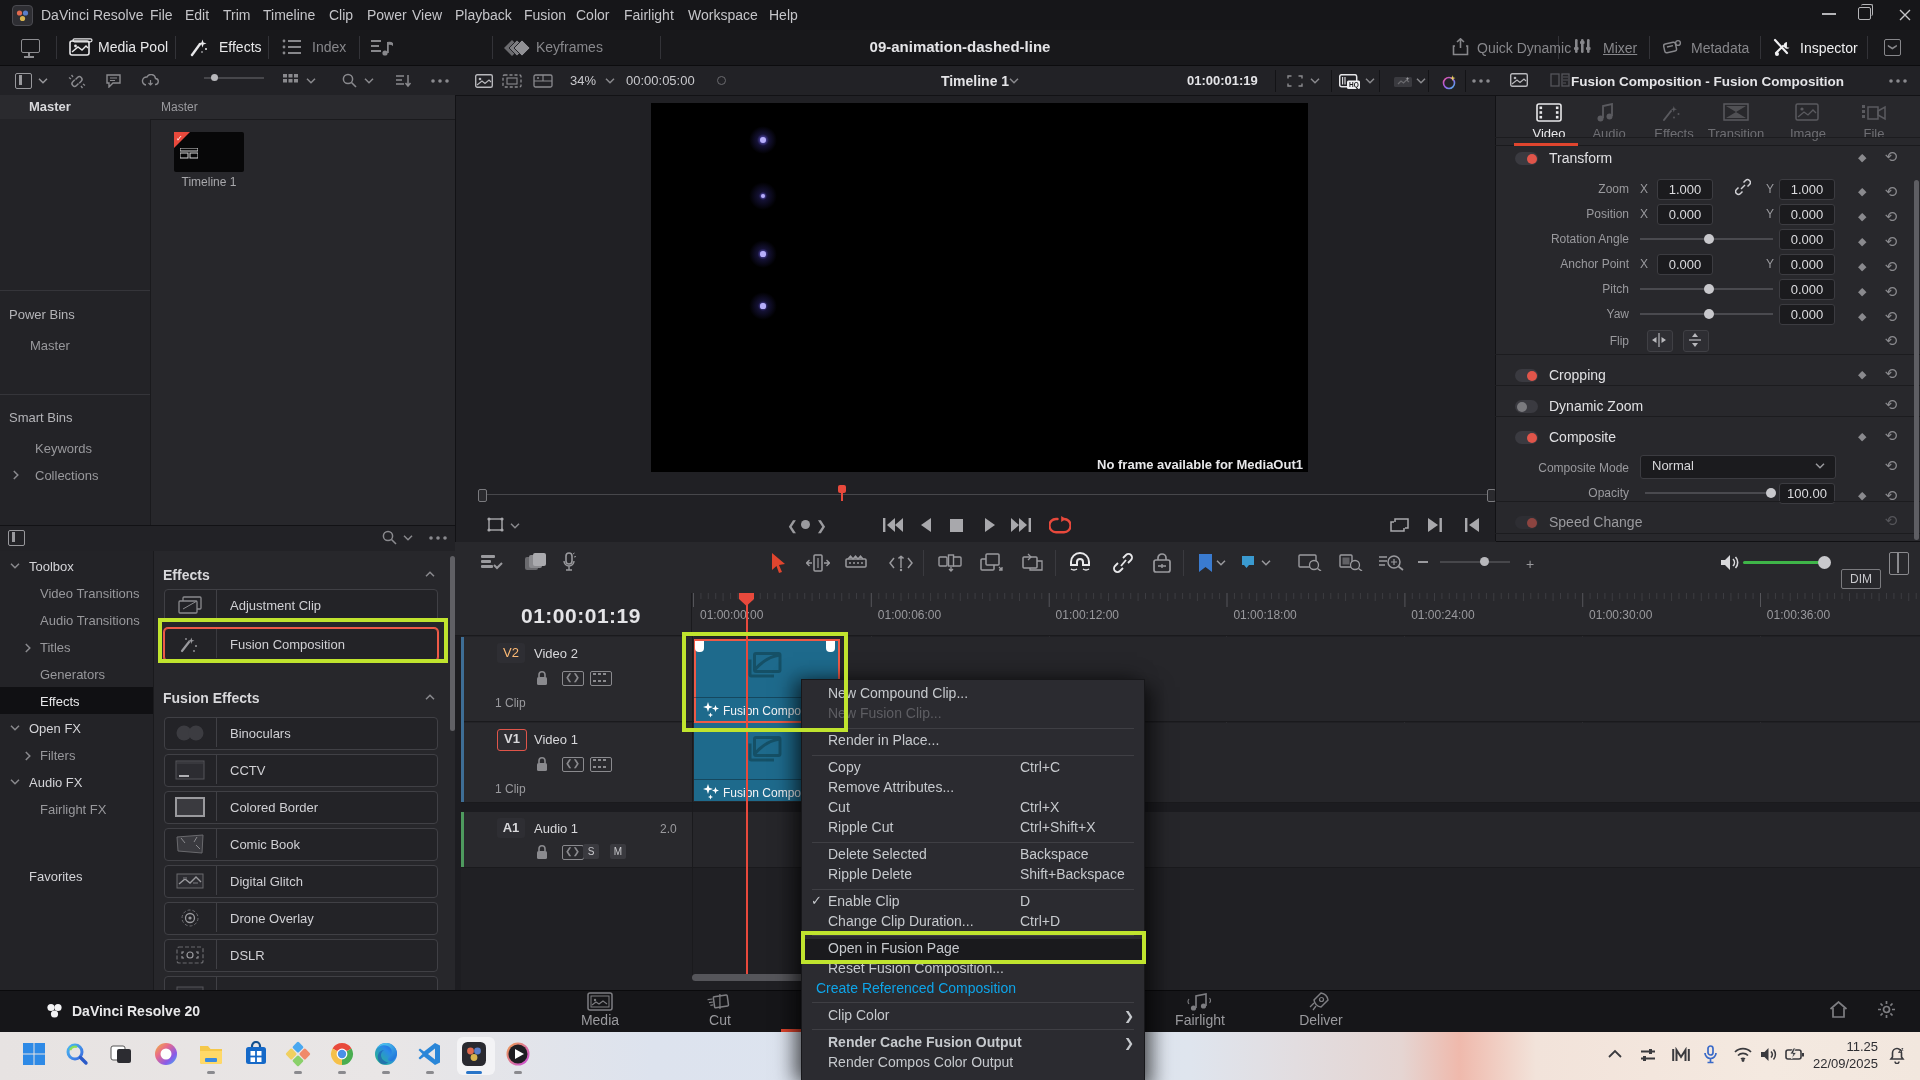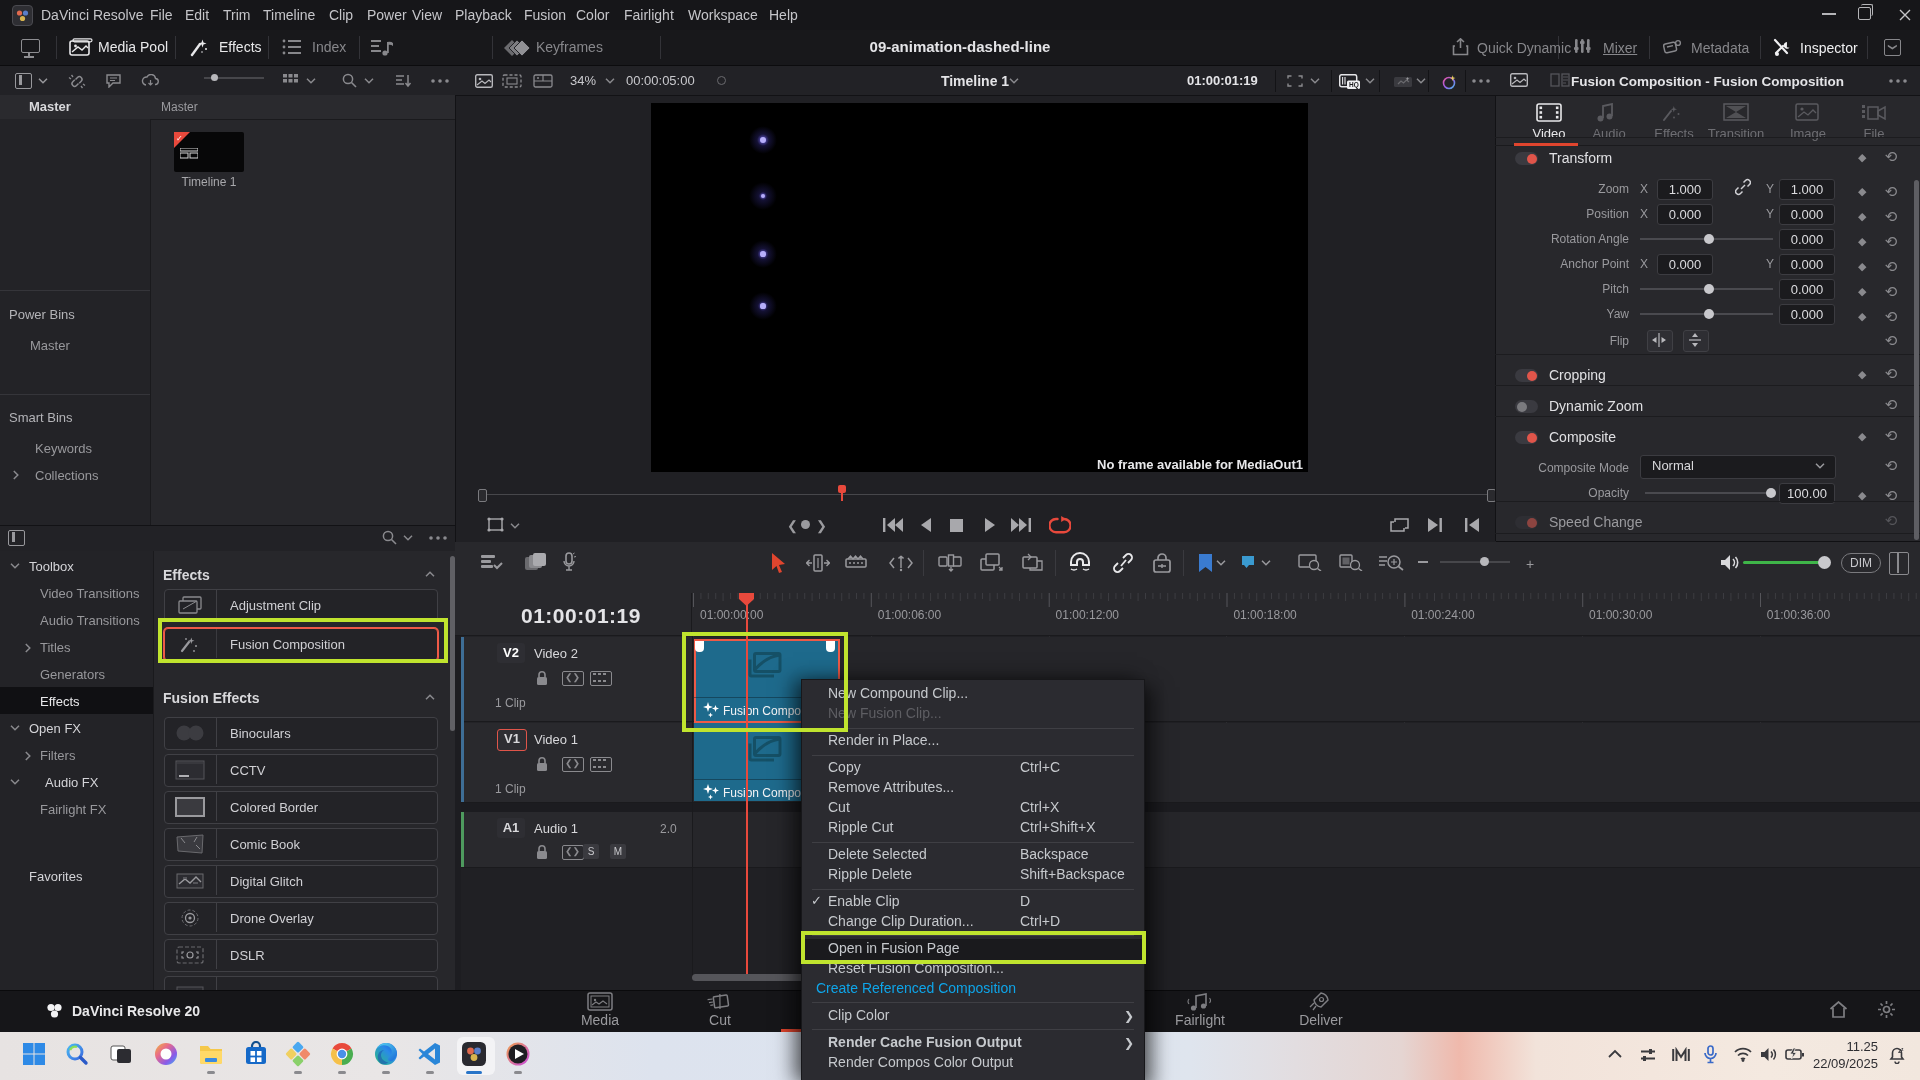--- a/index.html
+++ b/index.html
@@ -298,21 +298,21 @@
         <svg width="10" height="6" viewBox="0 0 10 6">
           <path d="M1 0.8 L5 4.8 L9 0.8" fill="none" stroke="#8a8a8e" stroke-width="1.5"></path>
         </svg>
       </div>
       <div class="abs" style="left: 40px; top: 197px; font-size: 13px; color: rgb(152, 152, 156); white-space: nowrap;">Filters</div>
       <div class="abs" style="left: 25px; top: 200px;">
         <svg width="6" height="10" viewBox="0 0 6 10">
           <path d="M0.8 1 L4.8 5 L0.8 9" fill="none" stroke="#8a8a8e" stroke-width="1.5"></path>
         </svg>
       </div>
-      <div class="abs" style="left: 45px; top: 224px; font-size: 13px; color: rgb(212, 212, 216); white-space: nowrap; text-align: center;">Audio FX</div>
+      <div class="abs" style="left: 29px; top: 224px; font-size: 13px; color: rgb(212, 212, 216); white-space: nowrap; text-align: center;">Audio FX</div>
       <div class="abs" style="left: 10px; top: 228px;">
         <svg width="10" height="6" viewBox="0 0 10 6">
           <path d="M1 0.8 L5 4.8 L9 0.8" fill="none" stroke="#8a8a8e" stroke-width="1.5"></path>
         </svg>
       </div>
       <div class="abs" style="left: 40px; top: 251px; font-size: 13px; color: rgb(152, 152, 156); white-space: nowrap;">Fairlight FX</div>
       <div class="abs" style="left: 29px; top: 318px; font-size: 13px; color: rgb(212, 212, 216); white-space: nowrap;">Favorites</div>
     </div>
 <div id="fxlist" class="abs" style="left:153px;top:551px;width:307px;height:439px;">
       <div class="abs" style="left: 10px; top: 16px; font-size: 14px; font-weight: bold; color: rgb(216, 216, 219);">Effects</div>
@@ -876,21 +876,21 @@
       <div class="abs" style="left: 1025px; top: 15px; width: 9px; height: 9px; border-radius: 50%; background: rgb(184, 184, 188);"></div>
       <div class="abs" style="left: 1071px; top: 14px; font-size: 14px; color: rgb(154, 154, 158);">+</div>
       <div class="abs" style="left: 1265px; top: 12px;">
         <svg width="20" height="17" viewBox="0 0 20 17">
           <path d="M1 6 h4 l5 -5 v15 l-5 -5 h-4 z" fill="#d8d8db"></path>
           <path d="M13 5 a5 5 0 0 1 0 7 M15.5 3 a8 8 0 0 1 0 11" fill="none" stroke="#d8d8db" stroke-width="1.6"></path>
         </svg>
       </div>
       <div class="abs" style="left: 1288px; top: 19px; width: 80px; height: 3px; background: rgb(63, 181, 73); border-radius: 2px;"></div>
       <div class="abs" style="left: 1363px; top: 14px; width: 13px; height: 13px; border-radius: 50%; background: rgb(200, 200, 204);"></div>
-      <div class="abs" style="left: 1386px; top: 11px; width: 38px; height: 18px; border: 1px solid rgb(122, 122, 126); border-radius: 10px; text-align: center; line-height: 18px; font-size: 12px; color: rgb(200, 200, 204);">DIM</div>
+      <div class="abs" style="left: 1386px; top: 27px; width: 38px; height: 18px; border: 1px solid rgb(122, 122, 126); border-radius: 2px; text-align: center; line-height: 18px; font-size: 12px; color: rgb(200, 200, 204);">DIM</div>
       <div class="abs" style="left: 1434px; top: 10px; width: 18px; height: 21px; border: 1.5px solid rgb(138, 138, 142); border-radius: 2px;"></div>
       <div class="abs" style="left: 1442px; top: 10px; width: 1.5px; height: 21px; background: rgb(138, 138, 142);"></div>
     </div>
 <div id="tlruler" class="abs" style="left:455px;top:593px;width:1465px;height:43px;">
       <div class="abs" style="left: 0px; top: 0px; width: 1465px; height: 43px; background: rgb(40, 40, 44);"></div>
       <div class="abs" style="left: 0px; top: 42px; width: 1465px; height: 1px; background: rgb(26, 26, 29);"></div>
       <div class="abs" style="left: 66px; top: 11px; font-size: 21px; font-weight: bold; color: rgb(228, 228, 231); letter-spacing: 0.5px;">01:00:01:19</div>
       <div class="abs" style="left: 236px; top: 0px; width: 1px; height: 43px; background: rgb(26, 26, 29);"></div>
       <div class="abs" style="left: 0px; top: 0px;">
         <svg width="1465" height="43">
@@ -1084,21 +1084,21 @@
       <div class="abs" style="left: 0px; top: 87px; width: 237px; height: 79px; background: rgb(41, 41, 45); border-bottom: 1px solid rgb(26, 26, 29);"></div>
       <div class="abs" style="left: 237px; top: 87px; width: 1228px; height: 79px; background: rgb(38, 38, 42); border-bottom: 1px solid rgb(26, 26, 29);"></div>
       <div class="abs" style="left: 0px; top: 167px; width: 1465px; height: 9px; background: rgb(28, 28, 32);"></div>
       <div class="abs" style="left: 0px; top: 176px; width: 237px; height: 55px; background: rgb(41, 41, 45); border-bottom: 1px solid rgb(26, 26, 29);"></div>
       <div class="abs" style="left: 237px; top: 176px; width: 1228px; height: 55px; background: rgb(38, 38, 42); border-bottom: 1px solid rgb(26, 26, 29);"></div>
       <div class="abs" style="left: 0px; top: 232px; width: 1465px; height: 122px; background: rgb(32, 32, 36);"></div>
       <div class="abs" style="left: 237px; top: 0px; width: 1px; height: 341px; background: rgb(26, 26, 29);"></div>
       <div class="abs" style="left: 0px; top: 0px; width: 6px; height: 354px; background: rgb(29, 29, 33);"></div>
       <div class="abs" style="left: 6px; top: 1px; width: 3px; height: 165px; background: rgb(62, 110, 150);"></div>
       <div class="abs" style="left: 6px; top: 176px; width: 3px; height: 55px; background: rgb(78, 154, 94);"></div>
-      <div class="abs" style="left: 42px; top: 7px; width: 28px; height: 20px; background: rgb(46, 46, 51); border-radius: 3px; text-align: center; line-height: 20px; font-size: 13px; font-weight: bold; color: #ffffff;">V2</div>
+      <div class="abs" style="left: 42px; top: 7px; width: 28px; height: 20px; background: rgb(46, 46, 51); border-radius: 3px; text-align: center; line-height: 20px; font-size: 13px; font-weight: normal; color: #fdba74;">V2</div>
       <div class="abs" style="left: 79px; top: 10px; font-size: 13px; color: rgb(216, 216, 219);">Video 2</div>
       <div class="abs" style="left: 80px; top: 34px;">
         <svg width="14" height="16" viewBox="0 0 14 16">
           <rect x="2" y="7" width="10" height="8" rx="1.5" fill="#8a8a8e"></rect>
           <path d="M4 7 v-2.2 a3 3 0 0 1 6 0 V7" fill="none" stroke="#8a8a8e" stroke-width="1.6"></path>
         </svg>
       </div>
       <div class="abs" style="left: 107px; top: 35px; width: 20px; height: 13px; background: none; border: 1.5px solid rgb(138, 138, 142); border-radius: 2px;"></div>
       <div class="abs" style="left: 110px; top: 36px; font-size: 9px; color: rgb(138, 138, 142);">❮❯</div>
       <div class="abs" style="left: 135px; top: 35px; width: 20px; height: 13px; border: 1.5px solid rgb(138, 138, 142); border-radius: 2px;"></div>

